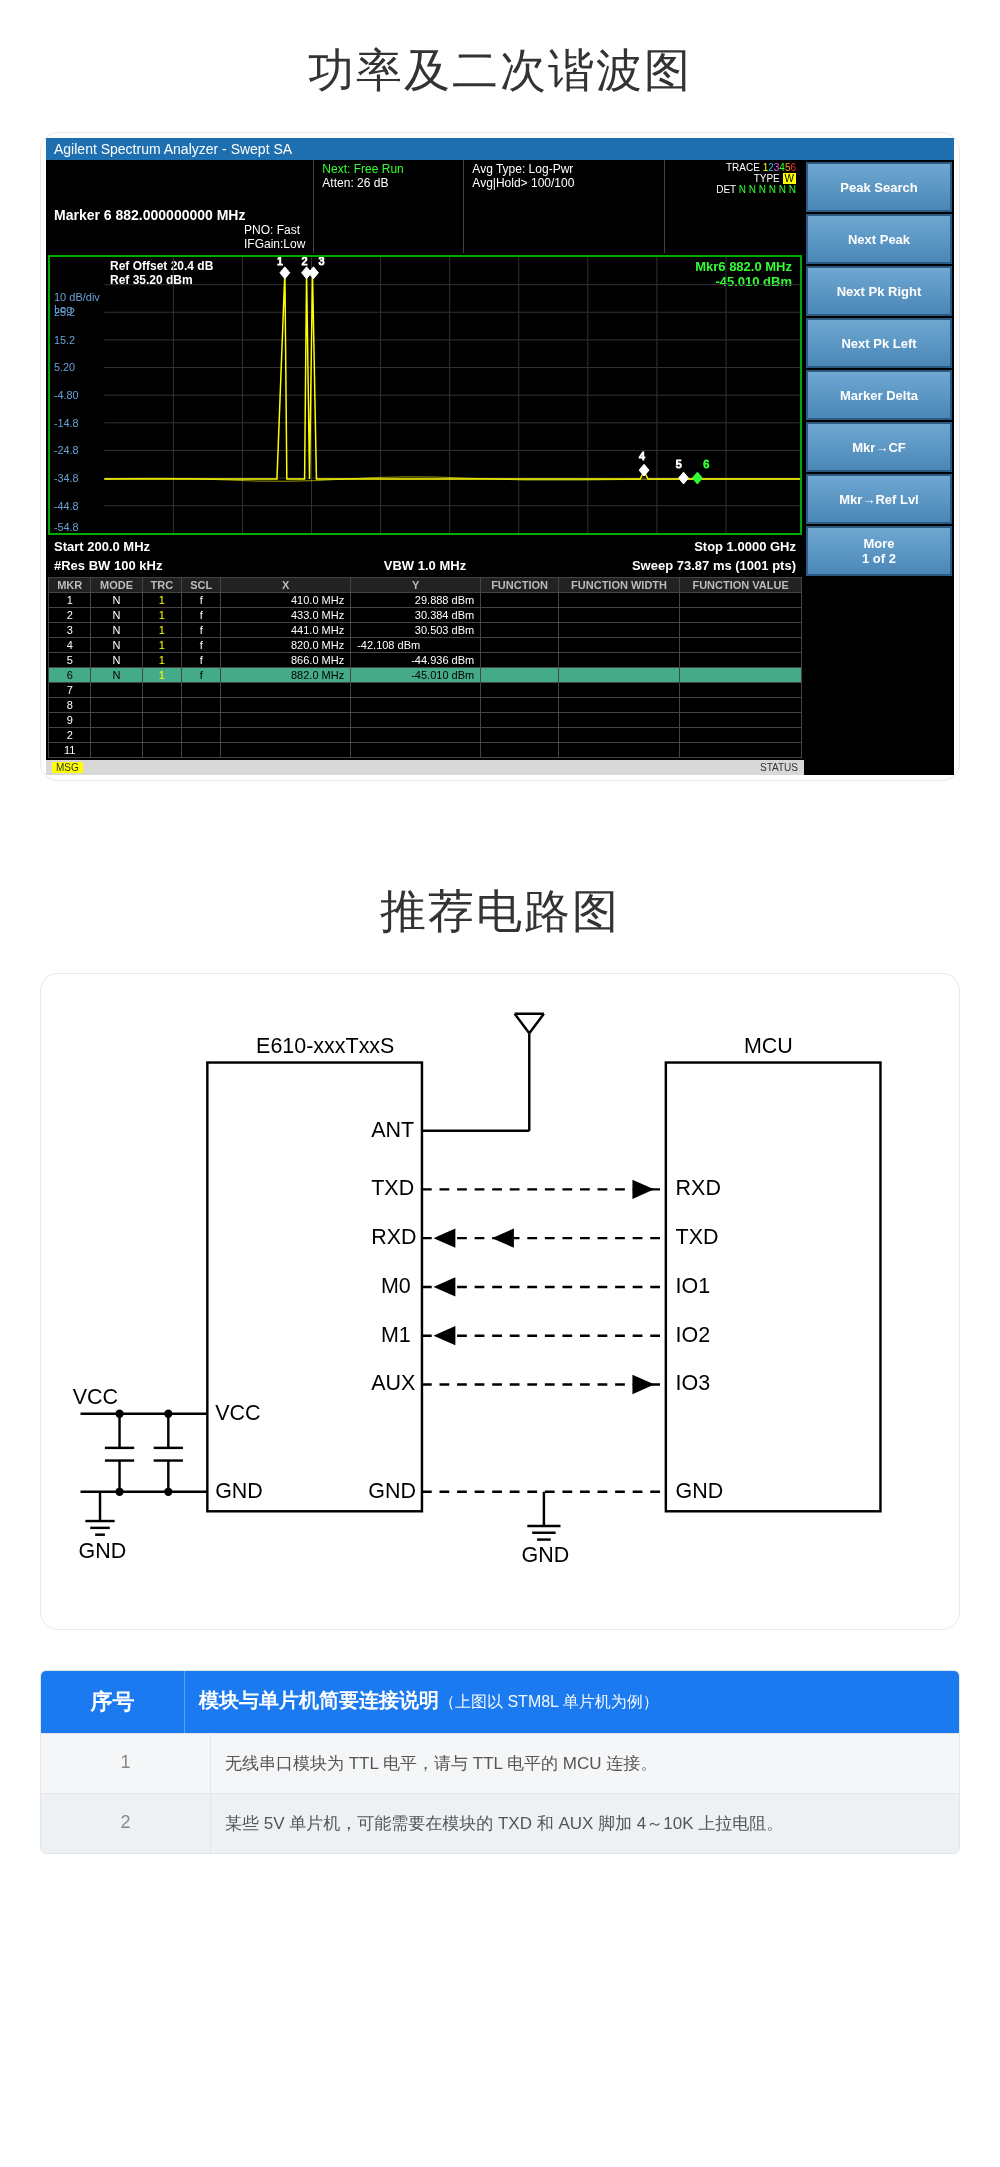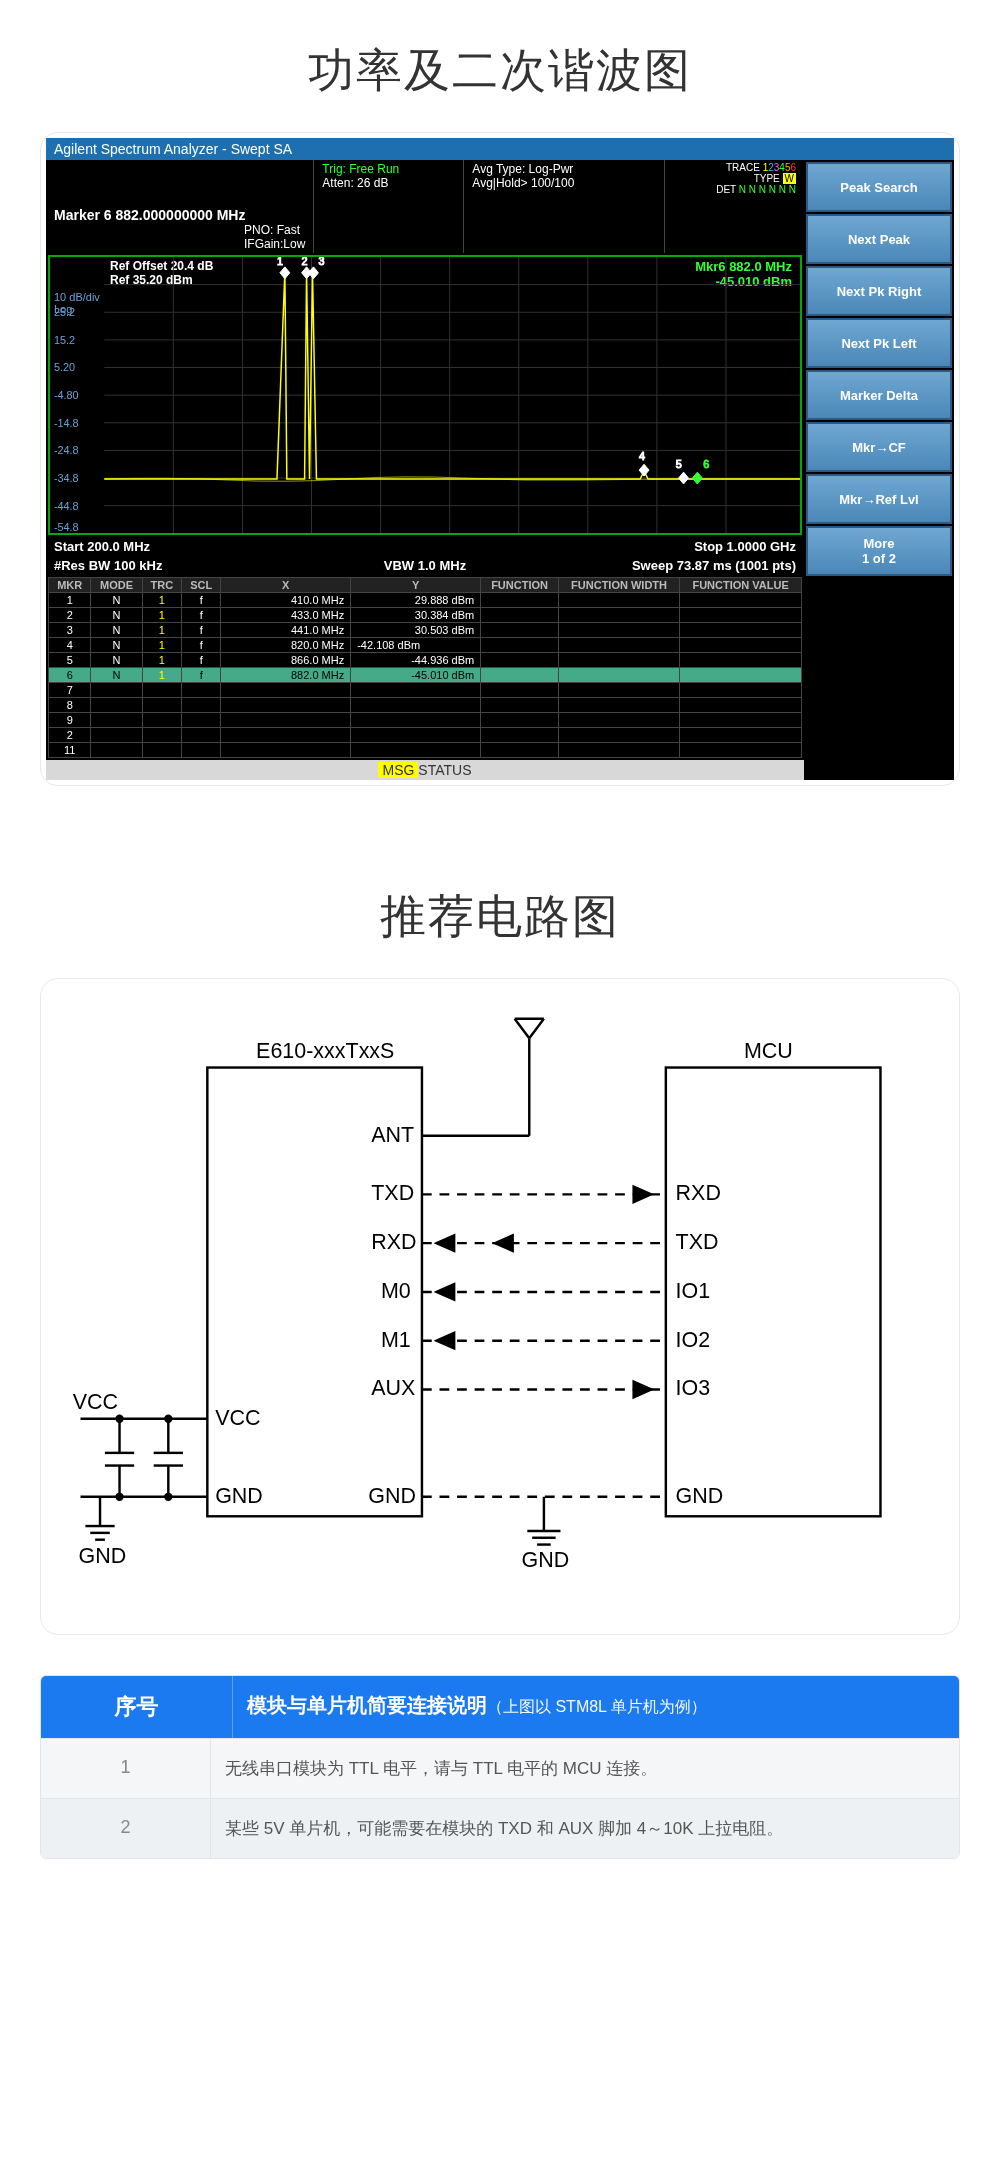--- a/index.html
+++ b/index.html
@@ -103,33 +103,33 @@
     border-collapse: collapse;
   }
   .mkr-table th, .mkr-table td {
     border:1px solid #444;
     padding:1px 6px;
     text-align:center;
   }
   .mkr-table th { background:#222; color:#bbb; }
   .mkr-table tr.sel td { background:#4a8; color:#000;}
   .sa-status {
-    background:#d8d8d8; font-size:14px; padding:2px 6px; display:flex; justify-content:center;
+    background:#d8d8d8; font-size:10px; padding:2px 6px; display:flex; justify-content:space-between;
   }
   .sa-status .msg { background:#ff0; padding:0 4px; }
 
   
   .circuit { margin:0 40px 40px; padding:30px 20px 40px; background:#fff; border:1px solid #e8e8e8; border-radius:18px; }
   .circuit svg { width:100%; height:auto; display:block; }
   .circuit text { font-family:Arial,sans-serif; }
 
   
   .desc-table { margin:0 40px 20px; border-radius:6px; overflow:hidden; border:1px solid #e2e6ea;}
   .desc-header { display:flex; background:#1b7af0; color:#fff; }
-  .desc-header .c1 { width:192px; text-align:center; padding:16px 8px; font-size:22px; font-weight:bold; border-right:1px solid rgba(255,255,255,.3);}
+  .desc-header .c1 { width:144px; text-align:center; padding:16px 8px; font-size:22px; font-weight:bold; border-right:1px solid rgba(255,255,255,.3);}
   .desc-header .c2 { flex:1; padding:16px 14px; font-size:20px; font-weight:bold;}
   .desc-header .c2 .sub { font-size:16px; font-weight:normal; opacity:.95;}
   .desc-row { display:flex; background:#f4f6f8; border-top:1px solid #e2e6ea;}
   .desc-row .c1 { width:170px; text-align:center; padding:18px 8px; font-size:18px; color:#888; border-right:1px solid #e2e6ea;}
   .desc-row .c2 { flex:1; padding:18px 14px; font-size:17px; color:#555;}
   .desc-row.alt { background:#eef1f4;}
 </style>
 </head>
 <body>
 
@@ -147,21 +147,21 @@
             <div class="sa-marker-label">Marker 6 882.000000000 MHz</div>
             <div style="display:flex;gap:30px;">
               <div style="width:160px;"></div>
               <div>
                 <div>PNO: Fast</div>
                 <div>IFGain:Low</div>
               </div>
             </div>
           </div>
           <div class="sa-box2">
-            <div class="sa-green">Trig: Free Run</div>
+            <div class="sa-green">Next: Free Run</div>
             <div>Atten: 26 dB</div>
           </div>
           <div class="sa-box3">
             <div>Avg Type: Log-Pwr</div>
             <div>Avg|Hold&gt; 100/100</div>
           </div>
           <div class="sa-box4" style="font-size:10px;">
             <div><span>TRACE</span> <span style="color:#ff0">1</span><span style="color:#3bf">2</span><span style="color:#f5f">3</span><span style="color:#3f3">4</span><span style="color:#fa0">5</span><span style="color:#f33">6</span></div>
             <div><span>TYPE</span> <span style="background:#ff0;color:#000;padding:0 2px;">W</span></div>
             <div><span>DET</span> <span style="color:#3f3">N N N N N N</span></div>

